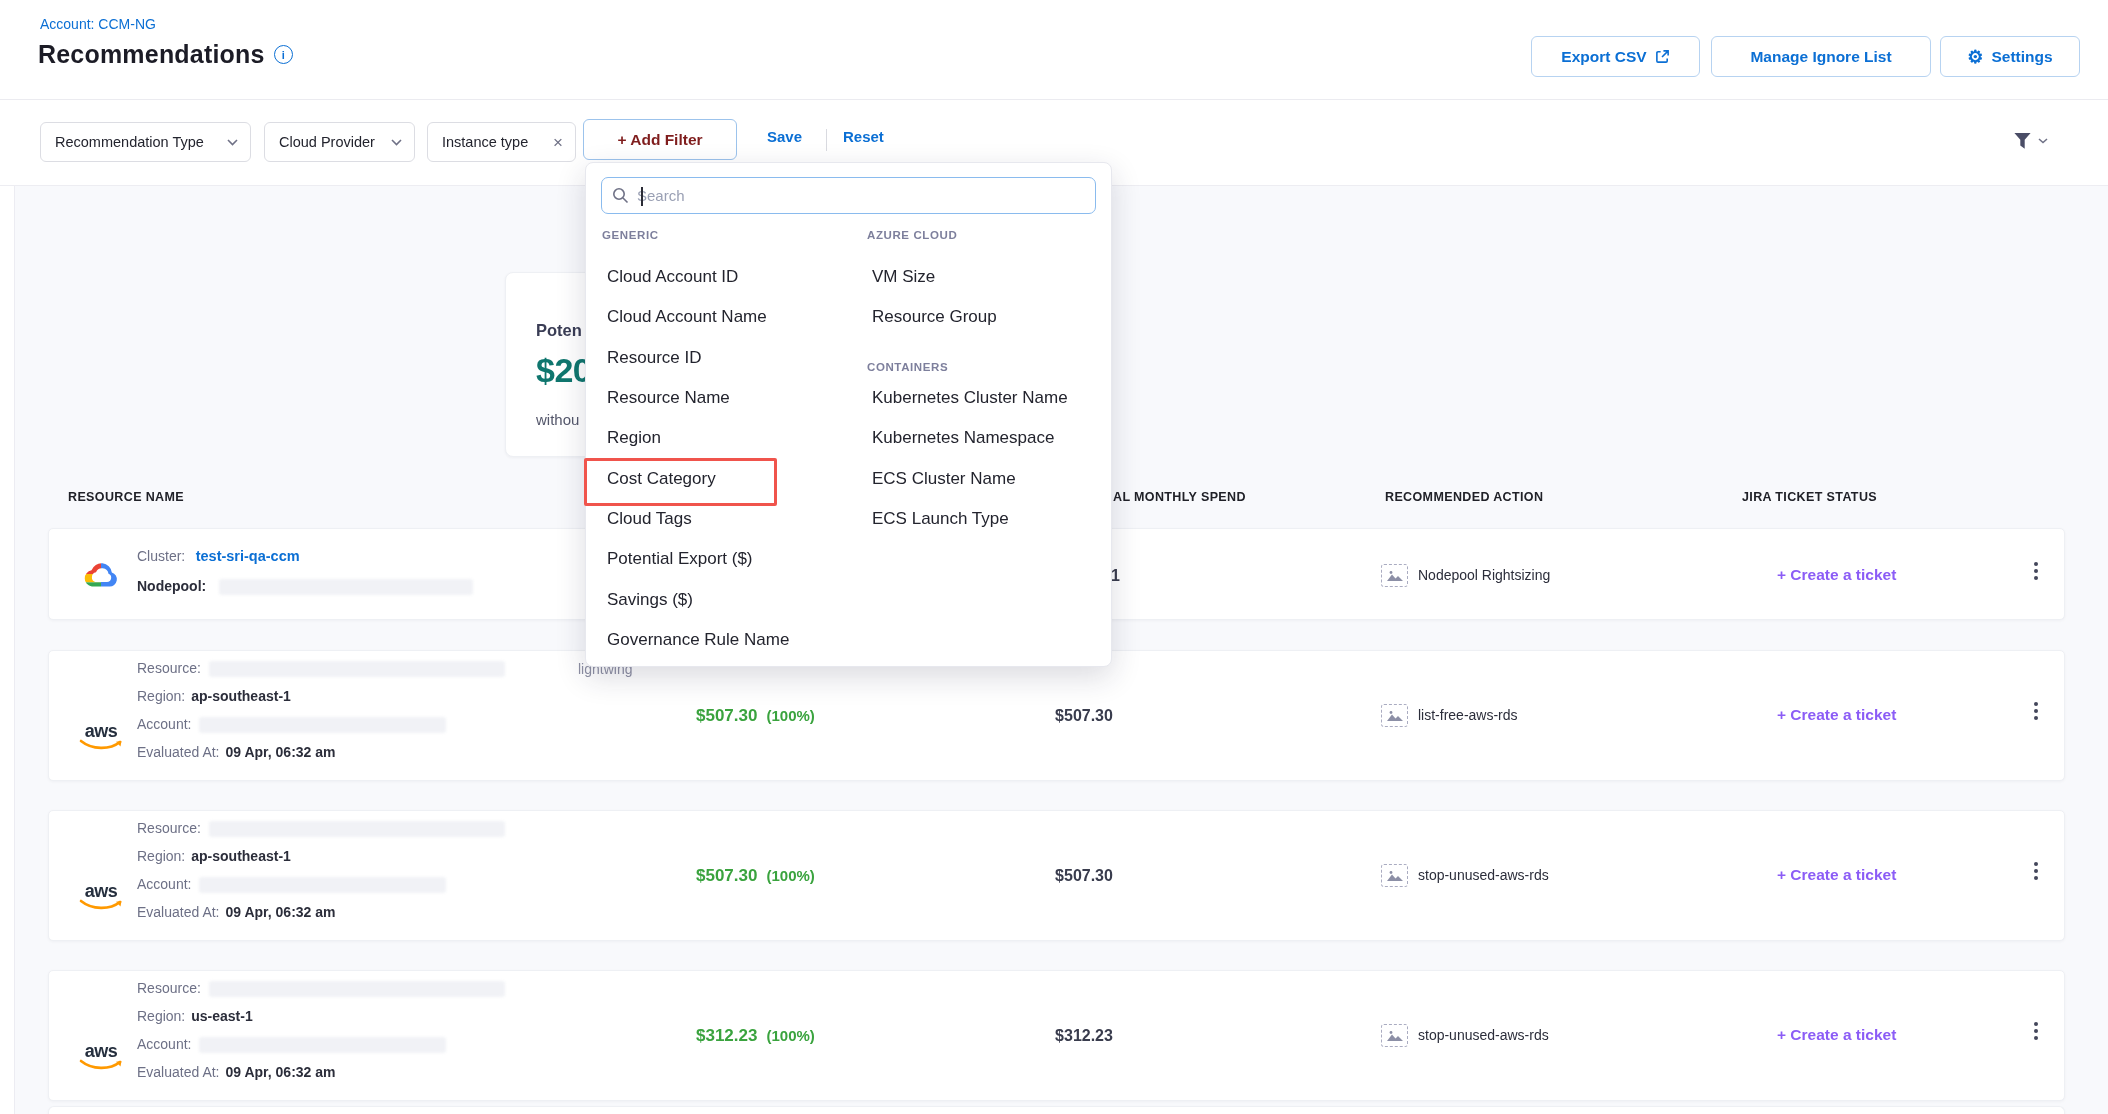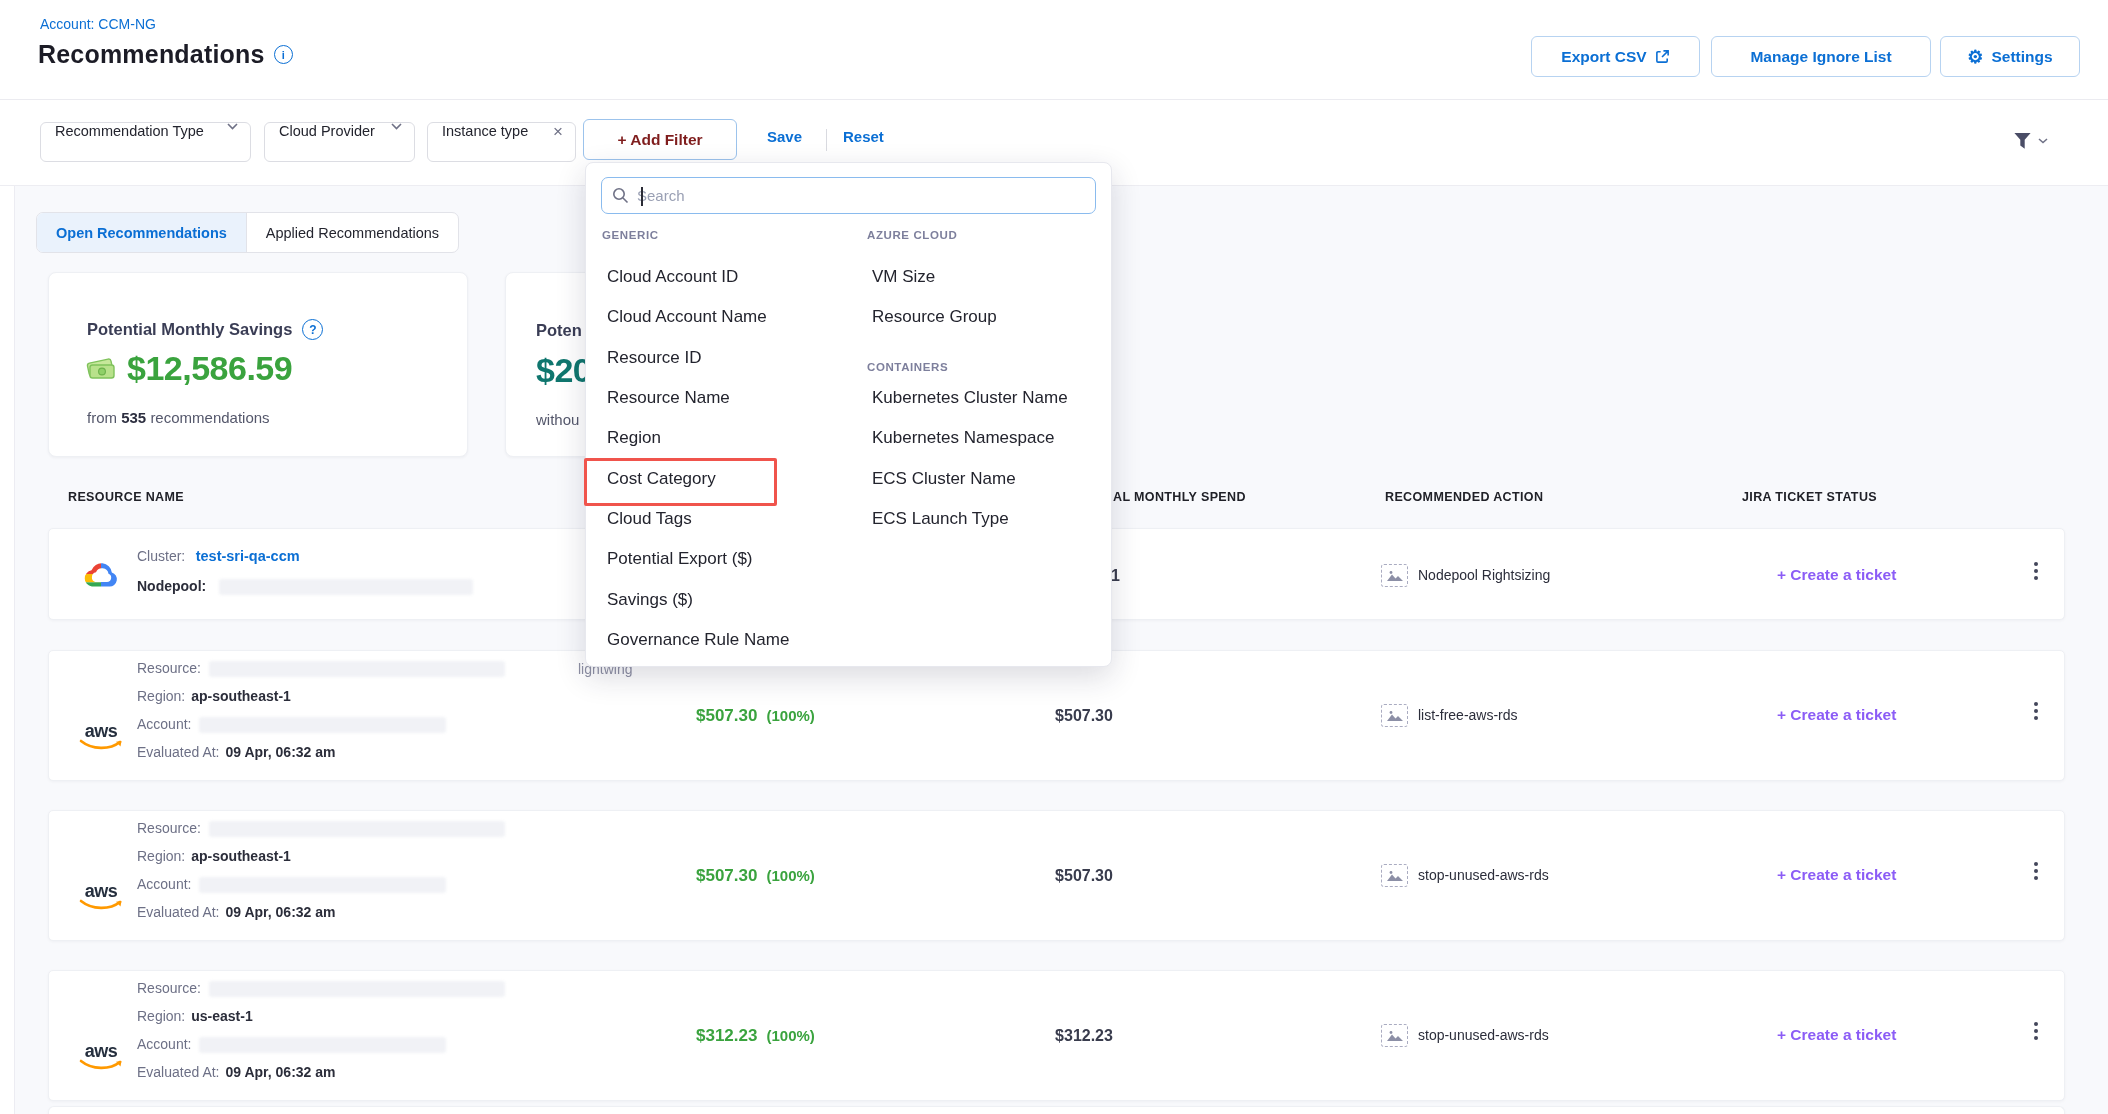--- a/index.html
+++ b/index.html
@@ -16,21 +16,21 @@
   .page-title { font-size:25px; font-weight:700; color:#1c1c26; letter-spacing:.2px; }
   .circle-ico { width:19px; height:19px; border:1.6px solid #0b6fd4; border-radius:50%;
     color:#0b6fd4; font-size:11px; font-weight:700; display:flex; align-items:center; justify-content:center; }
   .top-btn { top:36px; height:41px; border:1px solid #b7d3f1; border-radius:6px; background:#fff;
     color:#0b6fd4; font-size:15.5px; font-weight:700; display:flex; align-items:center; justify-content:center; gap:8px; cursor:pointer; }
   .hdr-divider { left:0; top:99px; width:2108px; height:1px; background:#ebebf0; }
 
   
   .filterbar { left:0; top:100px; width:2108px; height:86px; background:#fff; border-bottom:1px solid #ededf2; }
   .chip { top:122px; height:40px; background:#fff; border:1px solid #dcdde3; border-radius:6px;
-    display:flex; align-items:flex-start; justify-content:space-between; padding:0 12px 0 14px; font-size:14.5px; color:#23242e; cursor:pointer; }
+    display:flex; align-items:center; justify-content:space-between; padding:0 12px 0 14px; font-size:14.5px; color:#23242e; cursor:pointer; }
   .chip .x { color:#6f7186; font-size:17px; line-height:1; }
   .add-filter-btn { left:583px; top:119px; width:154px; height:41px; border:1px solid #9cc3ec; border-radius:6px;
     background:#fff; color:#7f1d1d; font-size:15.5px; font-weight:700; display:flex; align-items:center; justify-content:center; cursor:pointer; }
   .link-btn { top:128px; font-size:15px; font-weight:700; color:#0b6fd4; cursor:pointer; }
   .v-divider { left:826px; top:129px; width:1px; height:22px; background:#d9dae0; }
 
   
   .tabs { left:36px; top:212px; display:inline-flex; border:1px solid #e2e3e9; border-radius:7px; overflow:hidden; background:#fff; }
   .tab { height:39px; display:flex; align-items:center; padding:0 19px; font-size:14.5px; cursor:pointer; }
   .tab.active { background:#eaf2fc; color:#0b6fd4; font-weight:700; }
@@ -136,44 +136,21 @@
 
   <div class="abs funnel-wrap">
     <svg width="21" height="20" viewBox="0 0 22 20">
       <path d="M2.5 1.5 H19.5 L13.3 8.8 V18 L8.7 14.6 V8.8 Z" fill="#4a4d66"></path>
     </svg>
     <svg width="10" height="6" viewBox="0 0 10 6">
       <polyline points="1,1 5,4.6 9,1" fill="none" stroke="#6f7186" stroke-width="1.5"></polyline>
     </svg>
   </div>
 
-  <div class="abs tabs">
-    <div class="tab active">Open Recommendations</div>
-    <div class="tab inactive">Applied Recommendations</div>
-  </div>
-
-  <div class="abs card" style="left:48px;top:272px;width:420px;height:185px;">
-    <div style="position:absolute;left:38px;top:46px;display:flex;align-items:center;gap:10px;">
-      <span class="card-title">Potential Monthly Savings</span>
-      <span class="circle-ico" style="width:21px;height:21px;font-size:12px;">?</span>
-    </div>
-    <div style="position:absolute;left:36px;top:76px;display:flex;align-items:center;gap:10px;">
-      <svg width="32" height="27" viewBox="0 0 32 27">
-        <rect x="3" y="6" width="24" height="13" rx="2.5" transform="rotate(-12 15 12)" fill="#c6e79a" stroke="#7fc25b" stroke-width="1.4"></rect>
-        <rect x="5" y="10" width="24" height="13" rx="2.5" fill="#b8e18b" stroke="#7fc25b" stroke-width="1.4"></rect>
-        <circle cx="17" cy="16.5" r="3.4" fill="#8fd068" stroke="#6bb04a" stroke-width="1.1"></circle>
-      </svg>
-      <span class="amount-green">$12,586.59</span>
-    </div>
-    <div class="card-sub" style="position:absolute;left:38px;top:136px;">
-      <span>from</span>
-      <b>535</b>
-      <span>recommendations</span>
-    </div>
-  </div>
+
 
   <div class="abs card" style="left:505px;top:272px;width:180px;height:185px;overflow:hidden;">
     <div class="card-title" style="position:absolute;left:30px;top:48px;white-space:nowrap;">Poten</div>
     <div class="amount-black" style="position:absolute;left:30px;top:78px;white-space:nowrap;">$20</div>
     <div class="card-sub" style="position:absolute;left:30px;top:138px;white-space:nowrap;">withou</div>
   </div>
 
   <div class="abs th" style="left:68px;">RESOURCE NAME</div>
   <div class="abs th" style="left:1113px;">AL MONTHLY SPEND</div>
   <div class="abs th" style="left:1385px;">RECOMMENDED ACTION</div>

